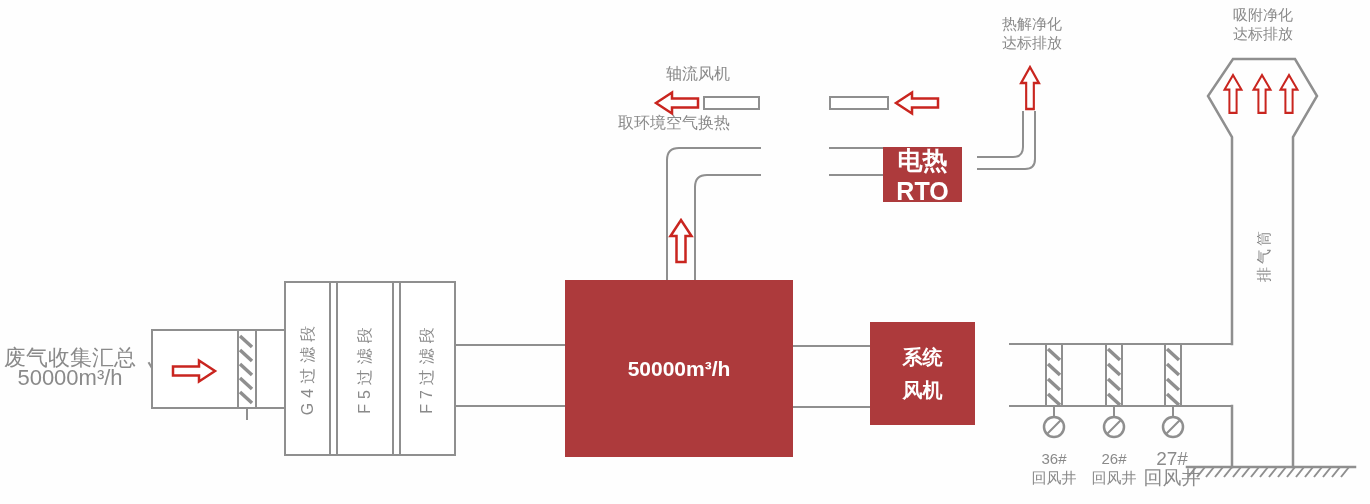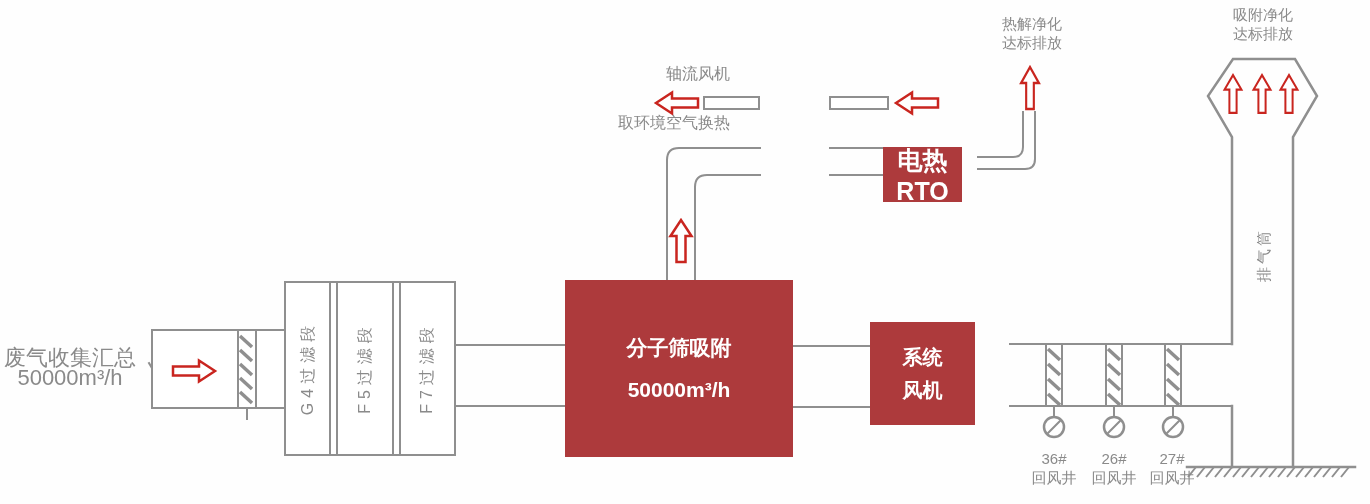--- a/index.html
+++ b/index.html
@@ -108,21 +108,20 @@
     <g>
       <path class="gthick" d="M1187 467 H1355"></path>
       <path class="ghatch" d="M1196 467 L1188 477 M1205 467 L1197 477 M1214 467 L1206 477 M1223 467 L1215 477
         M1232 467 L1224 477 M1241 467 L1233 477 M1250 467 L1242 477 M1259 467 L1251 477 M1268 467 L1260 477
         M1277 467 L1269 477 M1286 467 L1278 477 M1295 467 L1287 477 M1304 467 L1296 477 M1313 467 L1305 477
         M1322 467 L1314 477 M1331 467 L1323 477 M1340 467 L1332 477 M1349 467 L1341 477"></path>
     </g>
   </svg>
 
   <div class="node" style="left:565px;top:280px;width:228px;height:177px;font-size:21px;line-height:42px;">
-    <span>分子筛吸附</span>
     <span>50000m³/h</span>
   </div>
 
 
   <div class="node" style="left:883px;top:135px;width:79px;height:55px;font-size:25px;margin-top:12px;">
     <span>电热RTO</span>
   </div>
 
   <div class="node" style="left:870px;top:322px;width:105px;height:103px;font-size:20px;line-height:33px;">
     <span>系统</span>
@@ -154,18 +153,18 @@
   <div class="vlbl" style="left:1264px;top:255px;font-size:15px;letter-spacing:3px;">排气筒</div>
 
   <div class="lbl lbl-c" style="left:1022px;top:449px;width:64px;font-size:15px;line-height:19px;">
     <span style="display:block;">36#</span>
     <span style="display:block;">回风井</span>
   </div>
   <div class="lbl lbl-c" style="left:1082px;top:449px;width:64px;font-size:15px;line-height:19px;">
     <span style="display:block;">26#</span>
     <span style="display:block;">回风井</span>
   </div>
-  <div class="lbl lbl-c" style="left:1140px;top:449px;width:64px;font-size:15px;line-height:19px;">
+  <div class="lbl lbl-c" style="left:1140px;top:449px;width:64px;font-size:19px;line-height:19px;">
     <span style="display:block;">27#</span>
     <span style="display:block;">回风井</span>
   </div>
 
 </div>
 
 </body></html>

